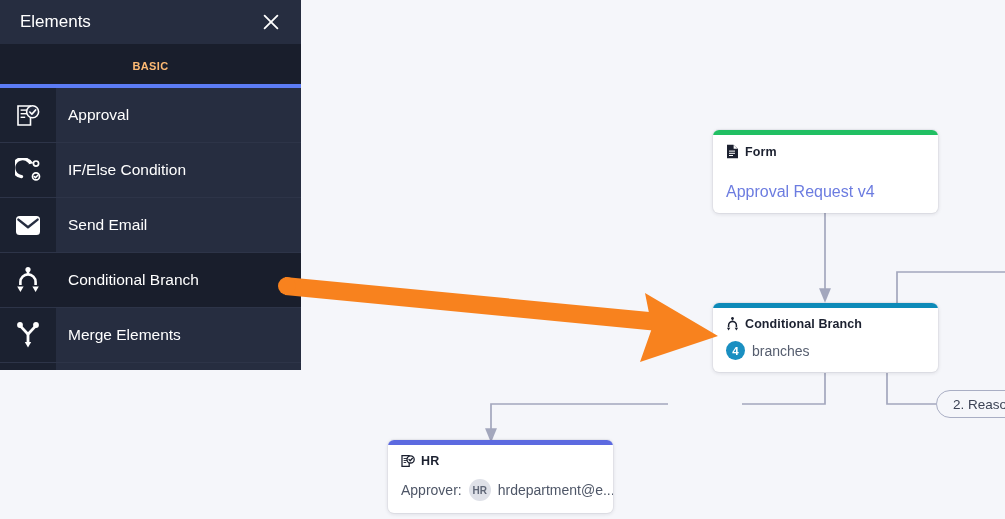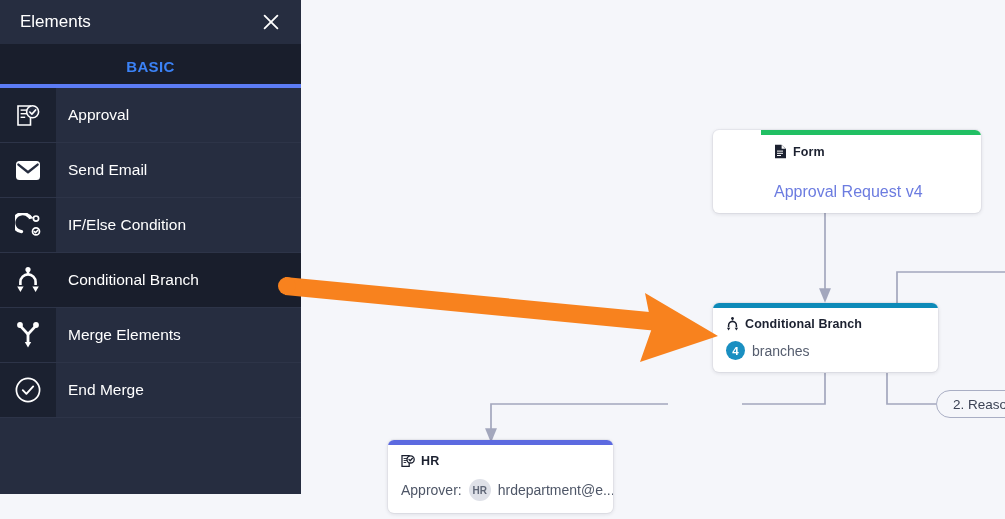--- a/index.html
+++ b/index.html
@@ -84,21 +84,21 @@
   
   #annotation-arrow {
     position: absolute; left: 0; top: 0;
     width: 1005px; height: 519px;
     pointer-events: none;
   }
 
   
   #sidebar {
     position: absolute; left: 0; top: 0;
-    width: 301px; height: 494px;
+    width: 301px; height: 370px;
     background: #262d40;
     display: flex; flex-direction: column;
   }
   #sb-header {
     height: 44px; flex: 0 0 44px;
     background: #262d40;
     display: flex; align-items: center;
     padding: 0 16px 0 20px;
   }
   #sb-header .ttl {
@@ -109,21 +109,21 @@
     display: flex; align-items: center; justify-content: center;
     cursor: pointer;
   }
   #sb-tabs {
     height: 44px; flex: 0 0 44px;
     background: #191e2c;
     display: flex; align-items: center; justify-content: center;
     position: relative;
   }
   #sb-tabs .tab {
-    font-size: 15px; font-weight: bold; color: #3b82f6;
+    font-size: 11px; font-weight: bold; color: #fdba74;
     letter-spacing: .4px;
   }
   #tab-underline {
     position: absolute; left: 0; bottom: 0;
     width: 100%; height: 4px;
     background: #5c7cf5;
   }
   #sb-list { flex: 1 1 auto; overflow: hidden; }
   .sb-item {
     height: 55px;
@@ -173,21 +173,21 @@
 
         <path d="M704,272 L596,272 L596,304"></path>
 
         <path d="M484,519 L484,519"></path>
       </g>
       <g fill="none" stroke="#a3a7bd" stroke-width="1.7">
         <path d="M118,519 L118,519"></path>
       </g>
     </svg>
 
-    <div class="node" style="left:412px; top:130px; width:268px;padding-left:48px;">
+    <div class="node" style="left:412px; top:130px; width:225px;">
       <div class="node-bar" style="background:#21bf63;"></div>
       <div class="node-body">
         <div class="node-head">
           <span>
             <svg width="13" height="15" viewBox="0 0 13 15" xmlns="http://www.w3.org/2000/svg">
               <path d="M1 .7h6.4L12 5.1V14.3H1z" fill="#1c2130"></path>
               <path d="M7.6 1.1v3.7h3.8" fill="#ffffff"></path>
               <g fill="#ffffff">
                 <rect x="3" y="6.6" width="6" height="1"></rect>
                 <rect x="3" y="8.8" width="6" height="1"></rect>
@@ -286,39 +286,39 @@
             </g>
             <circle cx="16.6" cy="8.8" r="6" fill="#262d40" stroke="#ffffff" stroke-width="1.6"></circle>
             <path d="M13.8 9l2.1 2.1 3.8-4.2" fill="none" stroke="#ffffff" stroke-width="1.6" stroke-linecap="round" stroke-linejoin="round"></path>
           </svg>
         </span>
         <span class="lbl">Approval</span>
       </div>
 
       <div class="sb-item">
         <span class="ico">
-          <svg width="26" height="21" viewBox="0 0 26 21" xmlns="http://www.w3.org/2000/svg">
-            <rect x="1" y="1" width="24" height="19" rx="3.5" fill="#ffffff"></rect>
-            <path d="M3.4 4.6L13 12.2l9.6-7.6" fill="none" stroke="#262d40" stroke-width="2.4" stroke-linecap="round" stroke-linejoin="round"></path>
-          </svg>
-        </span>
-        <span class="lbl">Send Email</span>
-      </div>
-
-      <div class="sb-item">
-        <span class="ico">
           <svg width="26" height="24" viewBox="0 0 26 24" xmlns="http://www.w3.org/2000/svg">
             <path d="M14 3.3A9 9 0 106.5 18.6" fill="none" stroke="#ffffff" stroke-width="3.4" stroke-linecap="round"></path>
             <path d="M14.6 1.2l-1 5 5-1z" fill="#ffffff"></path>
             <circle cx="21" cy="5.6" r="2.6" fill="none" stroke="#ffffff" stroke-width="1.7"></circle>
             <circle cx="21" cy="18.4" r="3.5" fill="none" stroke="#ffffff" stroke-width="1.7"></circle>
             <path d="M19.3 18.5l1.2 1.3 2.3-2.6" fill="none" stroke="#ffffff" stroke-width="1.5" stroke-linecap="round" stroke-linejoin="round"></path>
           </svg>
         </span>
         <span class="lbl">IF/Else Condition</span>
+      </div>
+
+      <div class="sb-item">
+        <span class="ico">
+          <svg width="26" height="21" viewBox="0 0 26 21" xmlns="http://www.w3.org/2000/svg">
+            <rect x="1" y="1" width="24" height="19" rx="3.5" fill="#ffffff"></rect>
+            <path d="M3.4 4.6L13 12.2l9.6-7.6" fill="none" stroke="#262d40" stroke-width="2.4" stroke-linecap="round" stroke-linejoin="round"></path>
+          </svg>
+        </span>
+        <span class="lbl">Send Email</span>
       </div>
 
       <div class="sb-item active">
         <span class="ico">
           <svg width="24" height="26" viewBox="0 0 24 26" xmlns="http://www.w3.org/2000/svg">
             <g stroke="#ffffff" stroke-width="2.6" fill="none">
               <path d="M12 3.4v3.6"></path>
               <path d="M4.4 18V15a7.6 7.6 0 017.6-7.6A7.6 7.6 0 0119.6 15v3"></path>
             </g>
             <circle cx="12" cy="2.6" r="2.6" fill="#ffffff"></circle>

